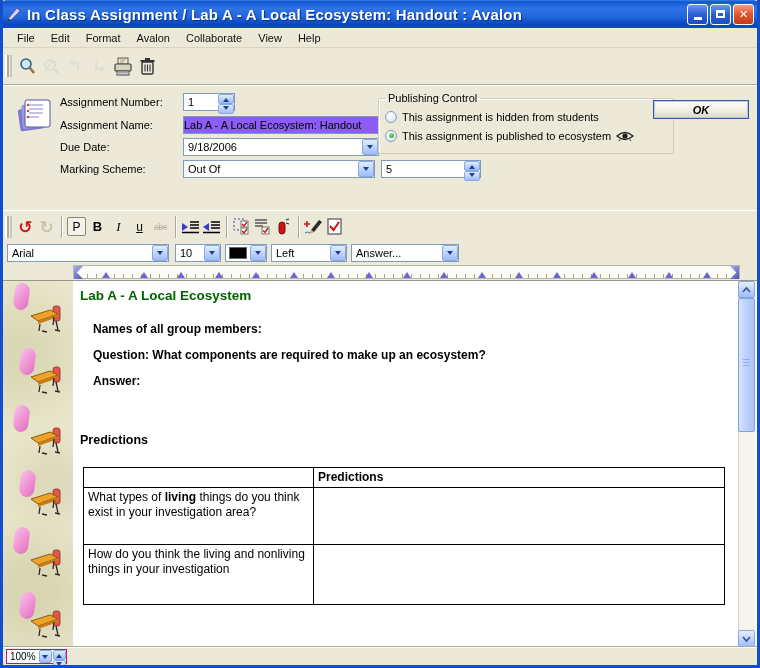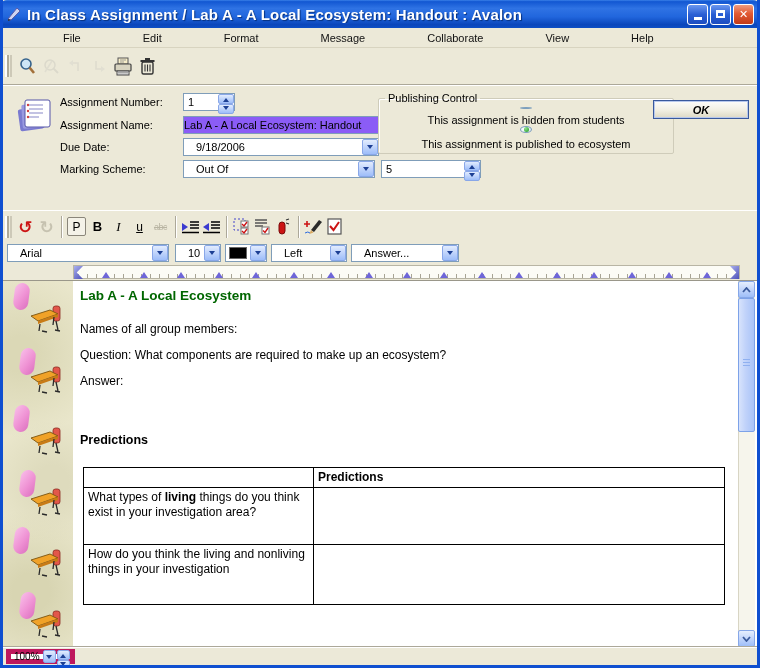--- a/index.html
+++ b/index.html
@@ -26,58 +26,58 @@
     background:linear-gradient(180deg,#6a97ef 0%,#2a5fd4 50%,#1c4dc0 100%);
     color:#fff; font-size:11px; font-weight:bold; line-height:1; cursor:default; }
   .winbtn.close{ background:linear-gradient(180deg,#f09c7e 0%,#e25a34 45%,#c23a17 100%); }
   .winbtn .mini{ display:block; width:8px; height:3px; background:#fff; margin-top:9px; }
   .winbtn .maxi{ display:block; width:9px; height:8px; border:2px solid #fff; border-top-width:3px; }
 
   
   .menubar{ position:absolute; left:0; top:28px; width:754px; height:20px;
     background:#ece9d8; display:flex; align-items:center; padding-left:6px;
     border-bottom:1px solid #d8d4c0; }
-  .menu-item{ font-size:11px; color:#111; padding:2px 8px;margin-left:46px; }
+  .menu-item{ font-size:11px; color:#111; padding:2px 8px; }
 
   
   .grip{ width:7px; height:22px; margin:0 3px 0 2px; border-left:2px solid #fff;
     box-shadow:inset 2px 0 0 #aeaa98; border-right:2px solid #cdc9b8; }
   .tb-sep{ width:1px; height:22px; background:#aca899; box-shadow:1px 0 0 #fff; margin:0 4px; }
   .tb-btn{ width:24px; height:24px; display:flex; align-items:center; justify-content:center; }
   .toolbar{ position:absolute; left:0; top:48px; width:754px; height:37px;
     display:flex; align-items:center; background:#ece9d8;
     border-bottom:1px solid #aca899; box-shadow:0 1px 0 #fff; }
 
   .disabled svg, .disabled{ filter:grayscale(1) opacity(.45); }
 
   
   .form-sec{ position:absolute; left:0; top:86px; width:754px; height:123px; background:#ece9d8; }
   .f-label{ position:absolute; left:57px; font-size:11px; color:#000; }
   .xp-input{ border:1px solid #7f9db9; background:#8b5cf6; font-size:11px;
     font-family:"Liberation Sans","DejaVu Sans",sans-serif; padding:1px 0; height:18px; }
   .combo{ position:absolute; height:18px; border:1px solid #7f9db9; background:#fff;
     display:flex; align-items:center; font-size:11px; }
-  .combo .val{ flex:1; padding:0 12px; white-space:nowrap; overflow:hidden; }
+  .combo .val{ flex:1; padding:0 4px; white-space:nowrap; overflow:hidden; }
   .drop-btn{ width:16px; height:16px; margin:0; align-self:center;
     background:linear-gradient(180deg,#e2ecfe 0%,#c0d4fb 50%,#9dbdf9 100%);
     border:1px solid #89a7e8; border-radius:2px; display:flex; align-items:center; justify-content:center; }
   .tri-down{ width:0; height:0; border:3px solid transparent; border-top:4px solid #1c3f94; margin-top:3px; }
   .tri-up-s{ width:0; height:0; border:3px solid transparent; border-bottom:4px solid #1c3f94; margin-bottom:1px; }
   .tri-down-s{ width:0; height:0; border:3px solid transparent; border-top:4px solid #1c3f94; margin-top:1px; }
   .spin{ display:flex; flex-direction:column; width:16px; height:16px; gap:0; }
   .spin b{ flex:1; display:flex; align-items:center; justify-content:center;
     background:linear-gradient(180deg,#e2ecfe,#9dbdf9); border:1px solid #89a7e8; border-radius:2px; }
   .spinbox{ position:absolute; height:18px; border:1px solid #7f9db9; background:#fff;
     display:flex; align-items:center; font-size:11px; }
   .spinbox .val{ flex:1; padding:0 4px; }
 
   fieldset.pubctl{ position:absolute; left:375px; top:6px; width:296px; height:62px;
     border:1px solid #cfccba; border-radius:2px; box-shadow:inset 1px 1px 0 #fff; padding:3px 6px 0 6px; }
   fieldset.pubctl legend{ font-size:11px; padding:0 3px; color:#000; }
-  .radio-row{ display:flex; align-items:center; gap:5px; height:19px; font-size:11px;flex-direction:column; }
+  .radio-row{ display:flex; align-items:center; gap:5px; height:19px; font-size:11px; }
   .radio{ width:12px; height:12px; border-radius:50%; border:1px solid #7b9ebd;
     background:radial-gradient(circle at 35% 30%,#fff 0%,#e8eef5 60%,#cfd8e2 100%);
     display:flex; align-items:center; justify-content:center; }
   .radio.sel::after{ content:""; width:5px; height:5px; border-radius:50%;
     background:radial-gradient(circle at 35% 30%,#8ee08e,#1d9b1d); }
 
   .ok-btn{ position:absolute; right:8px; top:14px; width:96px; height:19px;
     border:1px solid #39599c; border-radius:0; font-size:11px; font-weight:bold;
     background:linear-gradient(180deg,#fdfdfb 0%,#f1efe2 55%,#dcd8c4 100%);
     display:flex; align-items:center; justify-content:center;
@@ -124,21 +124,21 @@
                      radial-gradient(circle at 40% 85%,#d8d5b2 6%,transparent 26%);
     overflow:hidden; }
   .m-block{ position:relative; height:61px; }
   .pill{ position:absolute; left:11px; top:2px; width:15px; height:27px; border-radius:8px;
     background:linear-gradient(120deg,#f9c0ea 0%,#ef92d4 55%,#db6fbe 100%); transform:rotate(7deg); }
   .m-block:nth-child(even) .pill{ left:17px; top:6px; }
   .desk{ position:absolute; left:27px; top:24px; }
 
   .doc-page{ position:absolute; left:70px; top:0; width:664px; height:100%; background:#fff; color:#000; }
   .doc-h1{ position:absolute; left:7px; top:7px; font-size:13.5px; font-weight:bold; }
-  .doc-line{ position:absolute; left:7px; font-size:12px; font-weight:normal; }
+  .doc-line{ position:absolute; left:20px; font-size:12px; font-weight:bold; }
   .doc-h2{ position:absolute; left:7px; top:152px; font-size:12.5px; font-weight:bold; }
   .doc-table{ position:absolute; left:10px; top:186px; width:642px; border-collapse:collapse; table-layout:fixed; }
   .doc-table td{ border:1px solid #000; vertical-align:top; font-size:12px; padding:2px 4px; line-height:1.25; }
   .doc-table .c1{ width:230px; }
   .doc-table tr.hdr td{ height:20px; font-weight:bold; }
   .doc-table tr.r1 td{ height:57px; }
   .doc-table tr.r2 td{ height:74px; }
   .doc-table tr.r3 td{ height:60px; }
   .bseg{ font-weight:bold; }
 
@@ -150,21 +150,21 @@
     display:flex; align-items:center; justify-content:center; }
   .sb-btn.up{ top:0; } .sb-btn.down{ bottom:0; }
   .sb-thumb{ position:absolute; left:0; top:17px; width:17px; height:134px; border:1px solid #7da2e8; border-radius:2px;
     background:linear-gradient(90deg,#d7e3fc 0%,#c0d2fa 45%,#aac4f8 100%); }
   .sb-thumb::after{ content:""; position:absolute; left:4px; right:4px; top:60px; height:8px;
     background:repeating-linear-gradient(180deg,#8fb0f0 0 1px,transparent 1px 3px); }
 
   
   .statusbar{ position:absolute; left:0; bottom:0; width:754px; height:18px; background:#ece9d8;
     border-top:1px solid #fff; box-shadow:0 -1px 0 #aca899; display:flex; align-items:center; padding:0 3px; }
-  .zoom-combo{ display:flex; align-items:center; height:15px; border:5px solid #be185d; background:#fff; font-size:10px; }
+  .zoom-combo{ display:flex; align-items:center; height:15px; border:1px solid #be185d; background:#fff; font-size:10px; }
   .zoom-combo .val{ padding:0 3px; }
   .zoom-combo .drop-btn{ width:13px; height:13px; }
   .zoom-combo .spin{ width:13px; height:13px; margin-left:1px; }
 
   svg{ display:block; }
 </style>
 </head>
 <body>
 
 <div class="window">
@@ -194,21 +194,21 @@
           <span class="maxi"></span>
         </span>
       <span class="winbtn close">✕</span>
     </span>
   </div>
 
   <div class="menubar">
     <span class="menu-item">File</span>
     <span class="menu-item">Edit</span>
     <span class="menu-item">Format</span>
-    <span class="menu-item">Message</span>
+    <span class="menu-item">Avalon</span>
     <span class="menu-item">Collaborate</span>
     <span class="menu-item">View</span>
     <span class="menu-item">Help</span>
   </div>
 
   <div class="toolbar">
     <span class="grip"></span>
     <span class="tb-btn">
       <svg width="19" height="19" viewBox="0 0 19 19">
         <circle cx="8" cy="7" r="5" fill="#cde6f6" stroke="#35628c" stroke-width="1.6"></circle>

